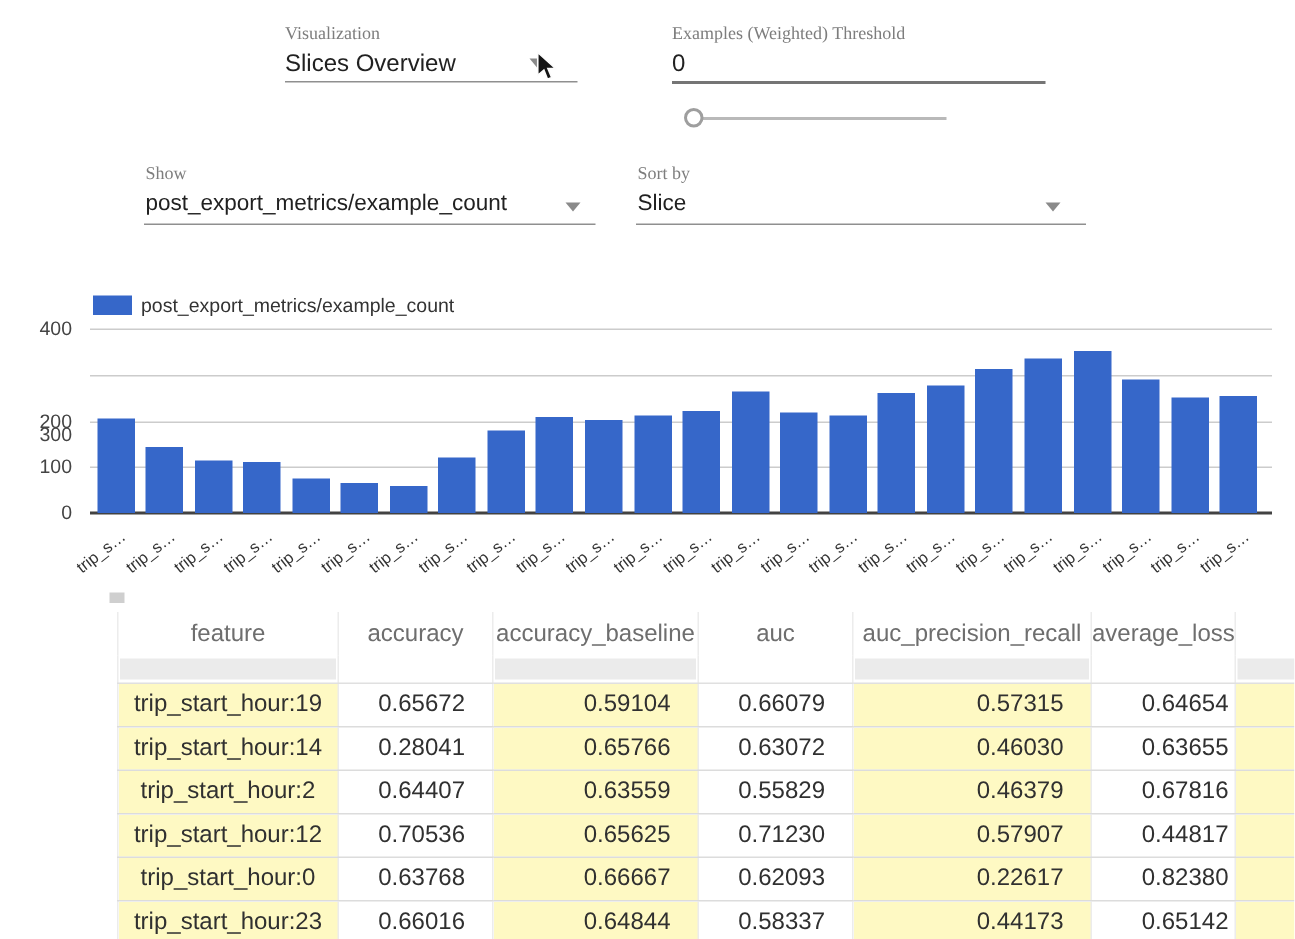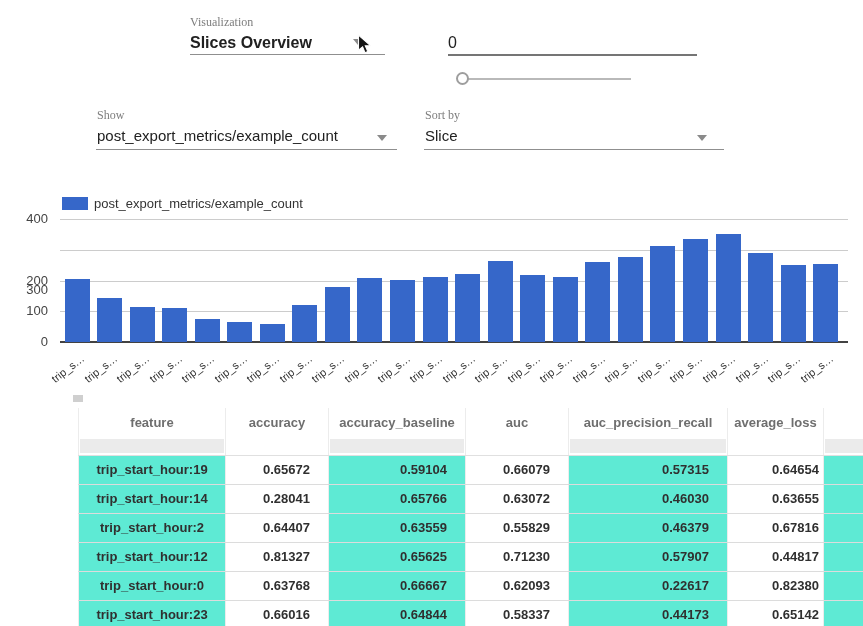--- a/index.html
+++ b/index.html
@@ -25,48 +25,49 @@
   .legend-label { position:absolute; font-size:13px; color:#333; }
   .gridline { position:absolute; height:1px; background:#cccccc; }
   .gridline.axis { height:2px; background:#424242; }
   .ytick { position:absolute; width:40px; text-align:right; font-size:13px; color:#444; }
   .bar { position:absolute; }
   .xlabel { position:absolute; width:50px; height:13px; font-size:11px; color:#333;
     text-align:right; white-space:nowrap; transform-origin:100% 0; transform:rotate(-38deg); }
   
   .tfma-table { position:absolute; border-collapse:collapse; table-layout:fixed; background:#fff; }
   .tfma-table th, .tfma-table td {
-    font-weight:bold; font-size:13px; overflow:hidden; white-space:nowrap;
+    font-weight:normal; font-size:16px; overflow:hidden; white-space:nowrap;
     border-left:1px solid #ececec; border-right:1px solid #ececec;
   }
   .tfma-table thead th { color:#6e6e6e; text-align:center; height:29px; }
   .tfma-table .filter-row td { height:18px; border-bottom:1px solid #e0e0e0; }
   .filter-box { height:14px; margin:1px; background:#ebebeb; }
   .tfma-table tbody td { height:29px; color:#303030; border-bottom:1px solid #dcdcdc; }
   .tfma-table tbody td.feat { text-align:center; }
   .tfma-table tbody td.num { text-align:right; padding-right:18px; }
   .tfma-table tbody td.num.tight { padding-right:4px; }
-  .tfma-table .shade { background:#5eead4; }
+  .tfma-table .shade { background:#fef9c3; }
   .corner-chip { position:absolute; background:#cfcfcf; }
   .cursor { position:absolute; z-index:50; }
 </style>
 </head>
 <body>
 
 <div class="screen">
 
   <div class="ctl-label" style="left:190px; top:15px;">Visualization</div>
-  <div class="ctl-value" style="left:190px; top:34px;font-weight:bold;">Slices Overview</div>
+  <div class="ctl-value" style="left:190px; top:34px;">Slices Overview</div>
   <div class="dd-arrow" style="left:353px; top:39px;"></div>
   <div class="underline" style="left:190px; top:54px; width:195px;"></div>
 
   <svg class="cursor" style="left:357px; top:34px;" width="16" height="22" viewBox="0 0 16 22">
     <path d="M1.5 1 L1.5 16.2 L5.6 12.8 L8.0 18.8 L10.8 17.6 L8.3 11.7 L13.5 11.7 Z" fill="#141414" stroke="#fcfcfc" stroke-width="1.1"></path>
   </svg>
 
+  <div class="ctl-label" style="left:448px; top:15px;">Examples (Weighted) Threshold</div>
   <div class="ctl-value" style="left:448px; top:34px;">0</div>
   <div class="underline thick" style="left:448px; top:54px; width:249px;"></div>
 
   <div class="slider-track" style="left:463px; top:78px; width:168px;"></div>
   <div class="slider-thumb" style="left:456px; top:72px;"></div>
 
   <div class="ctl-label" style="left:97px; top:108px;">Show</div>
   <div class="ctl-value sm" style="left:97px; top:127px;">post_export_metrics/example_count</div>
   <div class="dd-arrow" style="left:377px; top:135px;"></div>
   <div class="underline" style="left:96px; top:149px; width:301px;"></div>
@@ -209,21 +210,21 @@
           <td class="feat shade">trip_start_hour:2</td>
           <td class="num">0.64407</td>
           <td class="num shade">0.63559</td>
           <td class="num">0.55829</td>
           <td class="num shade">0.46379</td>
           <td class="num tight">0.67816</td>
           <td class="num shade"></td>
         </tr>
         <tr>
           <td class="feat shade">trip_start_hour:12</td>
-          <td class="num">0.81327</td>
+          <td class="num">0.70536</td>
           <td class="num shade">0.65625</td>
           <td class="num">0.71230</td>
           <td class="num shade">0.57907</td>
           <td class="num tight">0.44817</td>
           <td class="num shade"></td>
         </tr>
         <tr>
           <td class="feat shade">trip_start_hour:0</td>
           <td class="num">0.63768</td>
           <td class="num shade">0.66667</td>

